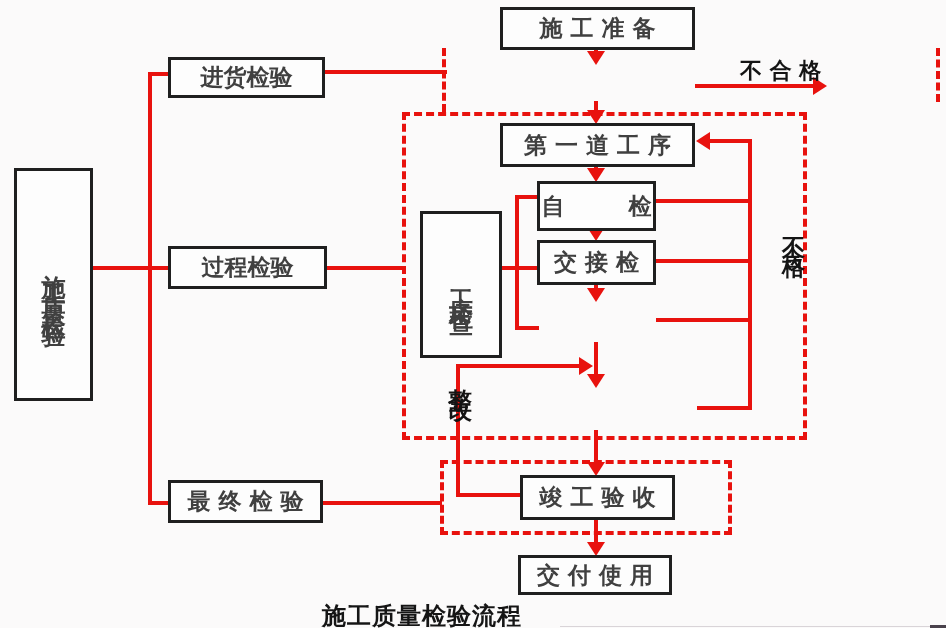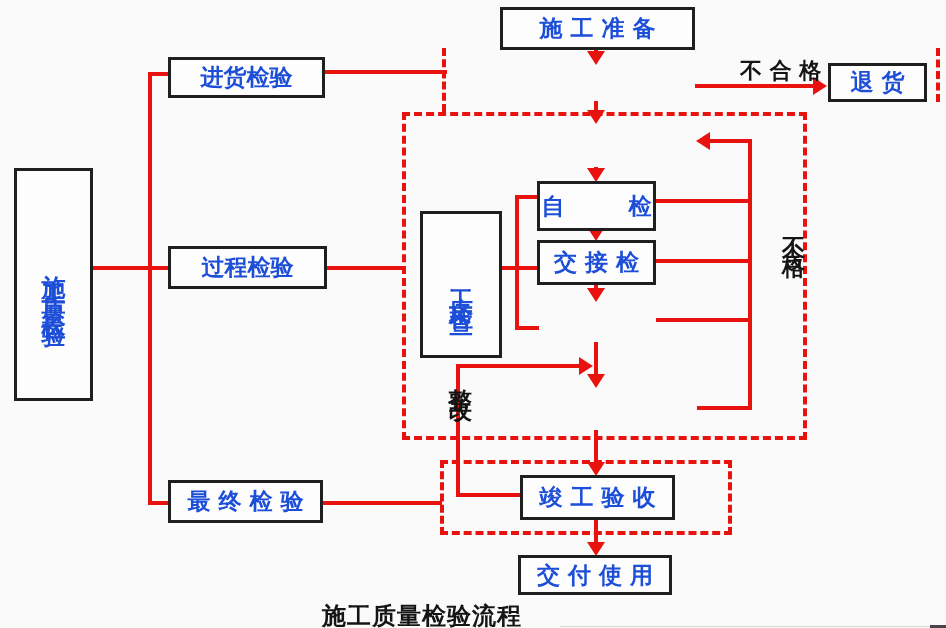--- a/index.html
+++ b/index.html
@@ -13,21 +13,21 @@
     background:#fbfafa;
     overflow:hidden;
   }
   
   .box{
     position:absolute;
     background:#fdfdfd;
     border:3px solid #1f1f1f;
     box-sizing:border-box;
     display:flex;align-items:center;justify-content:center;
-    font-size:23px;font-weight:600;color:#1d4ed8;
+    font-size:23px;font-weight:600;color:#404040;
     white-space:pre;
     line-height:1;
   }
   
   .vtext{
     writing-mode:vertical-rl;
     text-orientation:upright;
     letter-spacing:10px;
     white-space:normal;
   }
@@ -125,34 +125,34 @@
   <div class="hl" style="left:458px;top:493px;width:64px;"></div>
   <div class="vl" style="left:456px;top:364px;height:133px;"></div>
   <div class="hl" style="left:456px;top:364px;width:126px;"></div>
   <div class="tri right" style="left:579px;top:357px;"></div>
 
   <div class="hl" style="left:323px;top:501px;width:119px;"></div>
 
   <div class="box" style="left:500px;top:7px;width:195px;height:43px;">
     <span>施 工 准 备</span>
   </div>
-  <div class="box" style="left:828px;top:63px;width:99px;height:39px;">
-    <span>退 货</span>
-  </div>
   <div class="box" style="left:168px;top:57px;width:157px;height:41px;">
     <span>进货检验</span>
   </div>
   <div class="box vtext" style="left:14px;top:168px;width:79px;height:233px;font-size:24px;">
     <span>施工质量检验</span>
   </div>
   <div class="box" style="left:168px;top:246px;width:159px;height:43px;">
     <span>过程检验</span>
   </div>
   <div class="box" style="left:168px;top:480px;width:155px;height:43px;">
     <span>最 终 检 验</span>
+  </div>
+  <div class="box" style="left:500px;top:123px;width:195px;height:44px;">
+    <span>第 一 道 工 序</span>
   </div>
   <div class="box" style="left:537px;top:181px;width:119px;height:50px;">
     <span>自        检</span>
   </div>
   <div class="box" style="left:537px;top:240px;width:119px;height:45px;">
     <span>交 接 检</span>
   </div>
   <div class="box vtext" style="left:420px;top:211px;width:82px;height:147px;font-size:24px;letter-spacing:7px;">
     <span>工序检查</span>
   </div>

